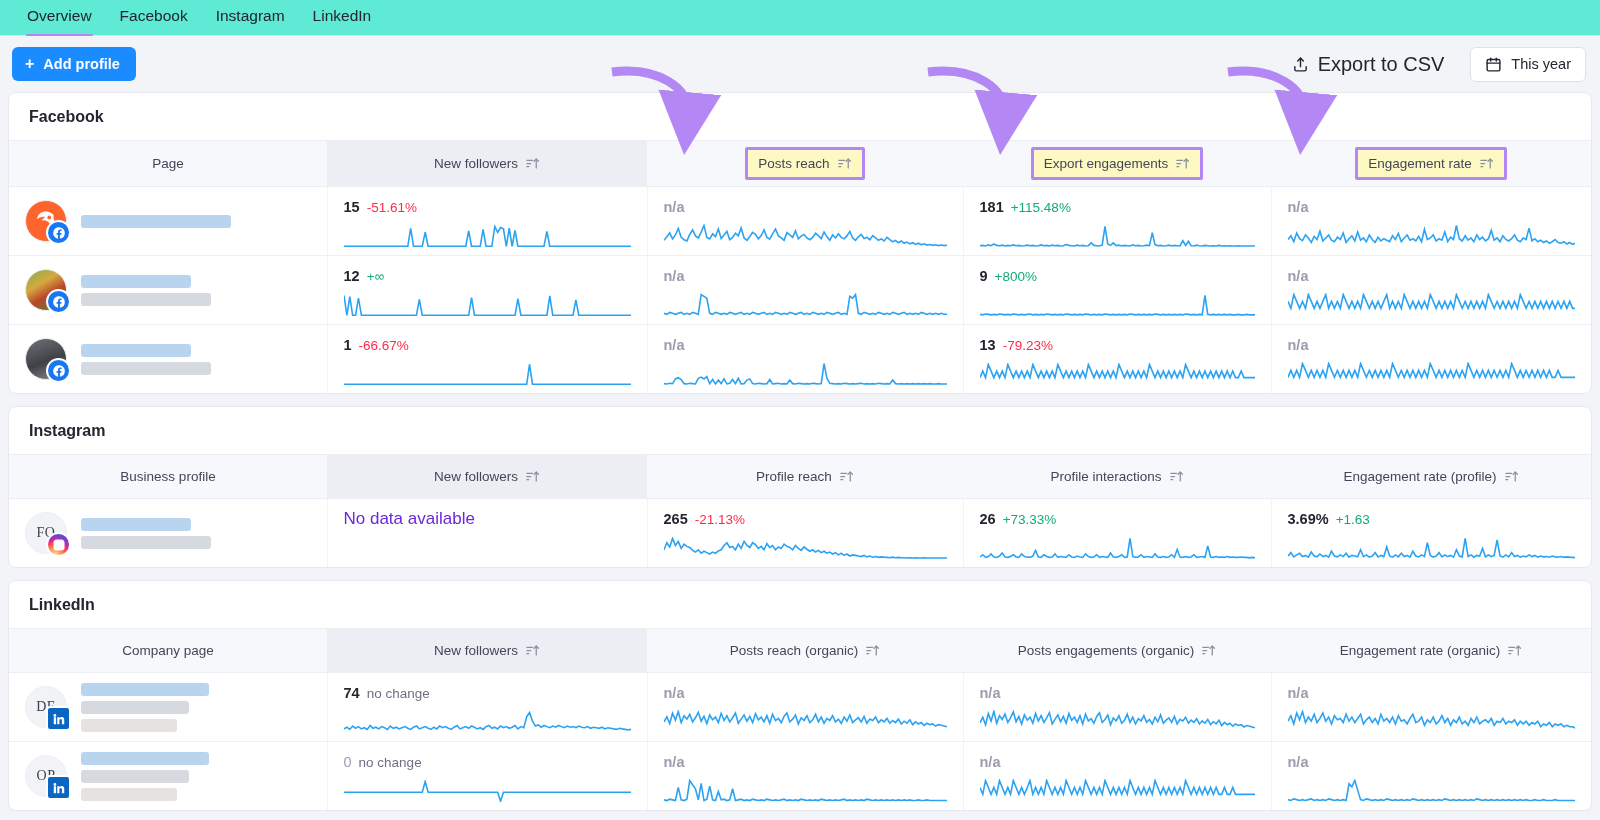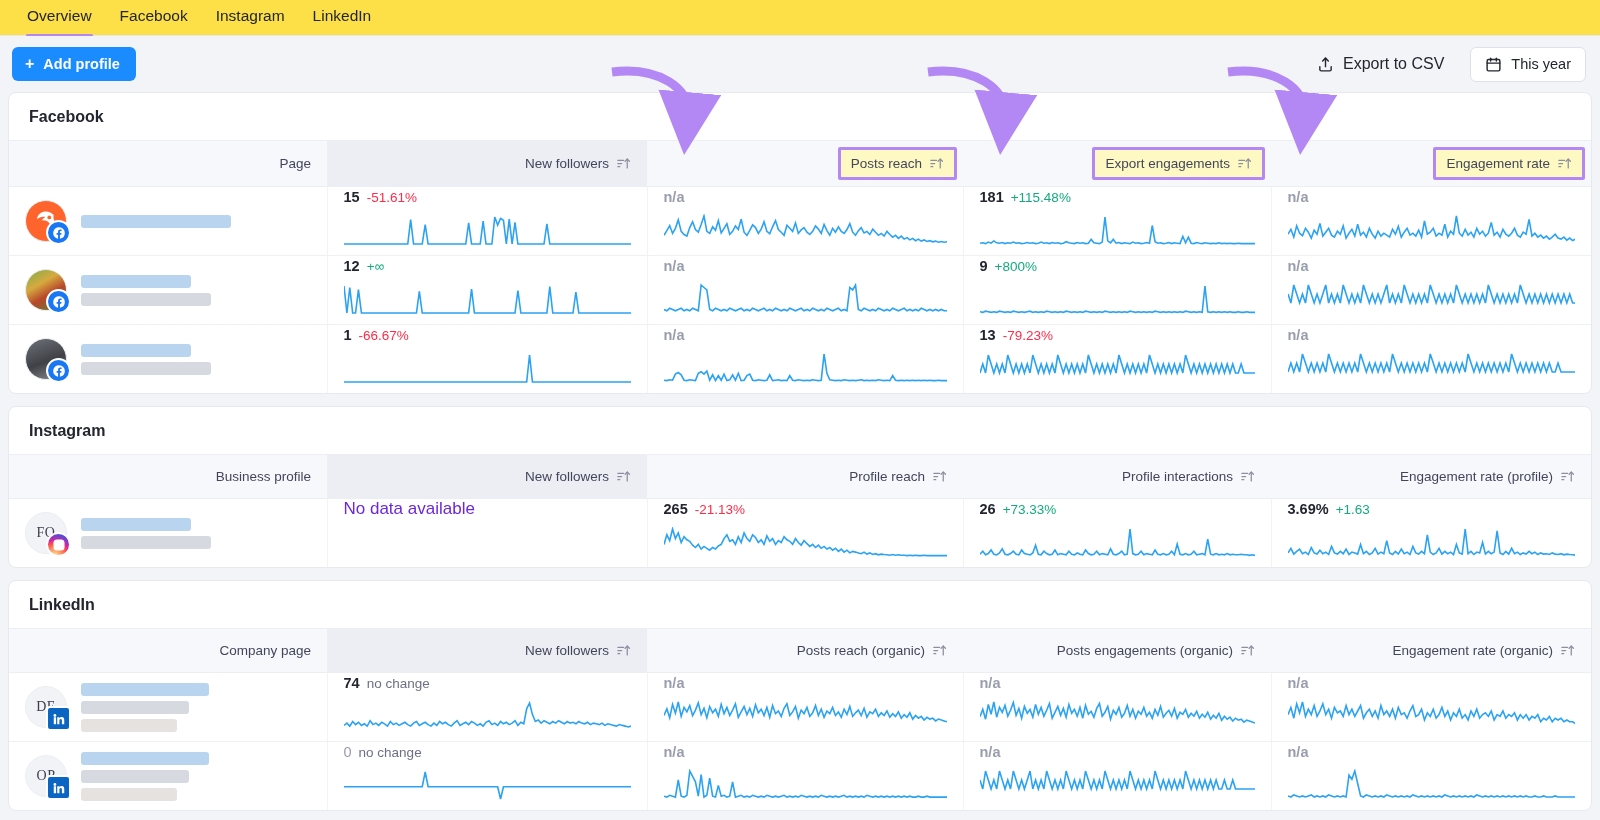--- a/index.html
+++ b/index.html
@@ -9,21 +9,21 @@
     background: #f3f4f8;
     font-family: "Liberation Sans", sans-serif;
     overflow: hidden;
     color: #222430;
   }
   .page { position: relative; width: 1600px; height: 820px; background: #f3f4f8; }
 
   
   .tabbar {
     display: flex; align-items: flex-start; gap: 26px;
-    padding: 0 26px; height: 36px; background: #fde047;
+    padding: 0 26px; height: 36px; background: #5eead4;
     border-bottom: 1px solid #e4e6ee;
   }
   .tab {
     font-size: 15.5px; color: #23252f; line-height: 26px;
     padding: 3px 1px 8px; position: relative; cursor: pointer; white-space: nowrap;
   }
   .tab.active::after {
     content: ""; position: absolute; left: 0; right: 0; bottom: 0;
     height: 3px; background: #b388f5; border-radius: 2px;
   }
@@ -36,21 +36,21 @@
   .add-profile {
     display: inline-flex; align-items: center; gap: 9px;
     background: #1e90ff; background: #1a8cff; color: #fff;
     font-size: 14.5px; font-weight: bold; border: none; border-radius: 6px;
     padding: 9px 16px 9px 13px; cursor: pointer; line-height: 1;
   }
   .plus { font-size: 16px; font-weight: bold; line-height: 1; }
   .spacer { flex: 1; }
   .export-btn {
     display: inline-flex; align-items: center; gap: 9px;
-    font-size: 16px; color: #23252f; background: transparent; border: none;
+    font-size: 20px; color: #23252f; background: transparent; border: none;
     cursor: pointer; padding: 8px 12px; margin-right: 14px;
   }
   .thisyear-btn {
     display: inline-flex; align-items: center; gap: 9px;
     font-size: 14.5px; color: #23252f; background: #fff;
     border: 1px solid #dfe1ea; border-radius: 6px;
     padding: 8px 14px; cursor: pointer;
   }
   .icn { display: inline-flex; align-items: center; justify-content: center; }
 
@@ -58,21 +58,21 @@
   .card {
     background: #fff; border-radius: 8px; margin: 0 8px 12px 8px;
     border: 1px solid #e8e9f0; overflow: hidden;
   }
   .card-title {
     font-size: 16px; font-weight: bold; color: #23252f;
     padding: 15px 20px 14px 20px;
   }
   table.grid { width: 100%; border-collapse: collapse; table-layout: fixed; }
   table.grid th {
-    background: #f7f8fb; text-align: right; font-weight: normal;
+    background: #f7f8fb; text-align: center; font-weight: normal;
     font-size: 13.5px; color: #43465a;
     padding: 14px 16px; border-top: 1px solid #eceef4; border-bottom: 1px solid #eceef4;
     vertical-align: middle; white-space: nowrap;
   }
   table.grid th.col-name { width: 318px; }
   table.grid th.col-m { width: 320px; margin-top: 32px; }
   table.grid th.highlight-col { background: #eceef4; }
   .th-inner { display: inline-flex; align-items: center; gap: 7px; }
   .th-box {
     display: inline-flex; align-items: center; gap: 7px;
@@ -108,21 +108,21 @@
     border: 2px solid #fff; box-sizing: content-box;
   }
   .badge-fb { background: #1877f2; }
   .badge-li { background: #0a66c2; border-radius: 4px; }
   .badge-ig { background: radial-gradient(circle at 30% 107%, #fdf497 0%, #fd5949 45%, #d6249f 60%, #285AEB 90%); }
   .badge svg { width: 14px; height: 14px; fill: #fff; }
   .names { display: flex; flex-direction: column; gap: 5px; }
   .blur-line { border-radius: 3px; filter: blur(0.4px); }
 
   
-  .metric { padding: 1px 16px 8px; height: 68px; display: flex; flex-direction: column; }
+  .metric { padding: 11px 16px 8px; height: 68px; display: flex; flex-direction: column; }
   .metric-head { font-size: 14.5px; line-height: 18px; white-space: nowrap; }
   .mv { font-weight: bold; color: #23252f; }
   .mv.na { font-weight: bold; color: #9a9dae; }
   .mv.zero { font-weight: normal; color: #9a9dae; }
   .delta { margin-left: 7px; font-size: 13.5px; }
   .delta.up { color: #13ab7c; }
   .delta.down { color: #ff2b48; }
   .delta.flat { color: #6d7084; }
   .nodata { font-size: 17px; color: #6d28d9; line-height: 18px; }
   .spark { margin-top: 8px; height: 30px; width: 100%; display: block; }

